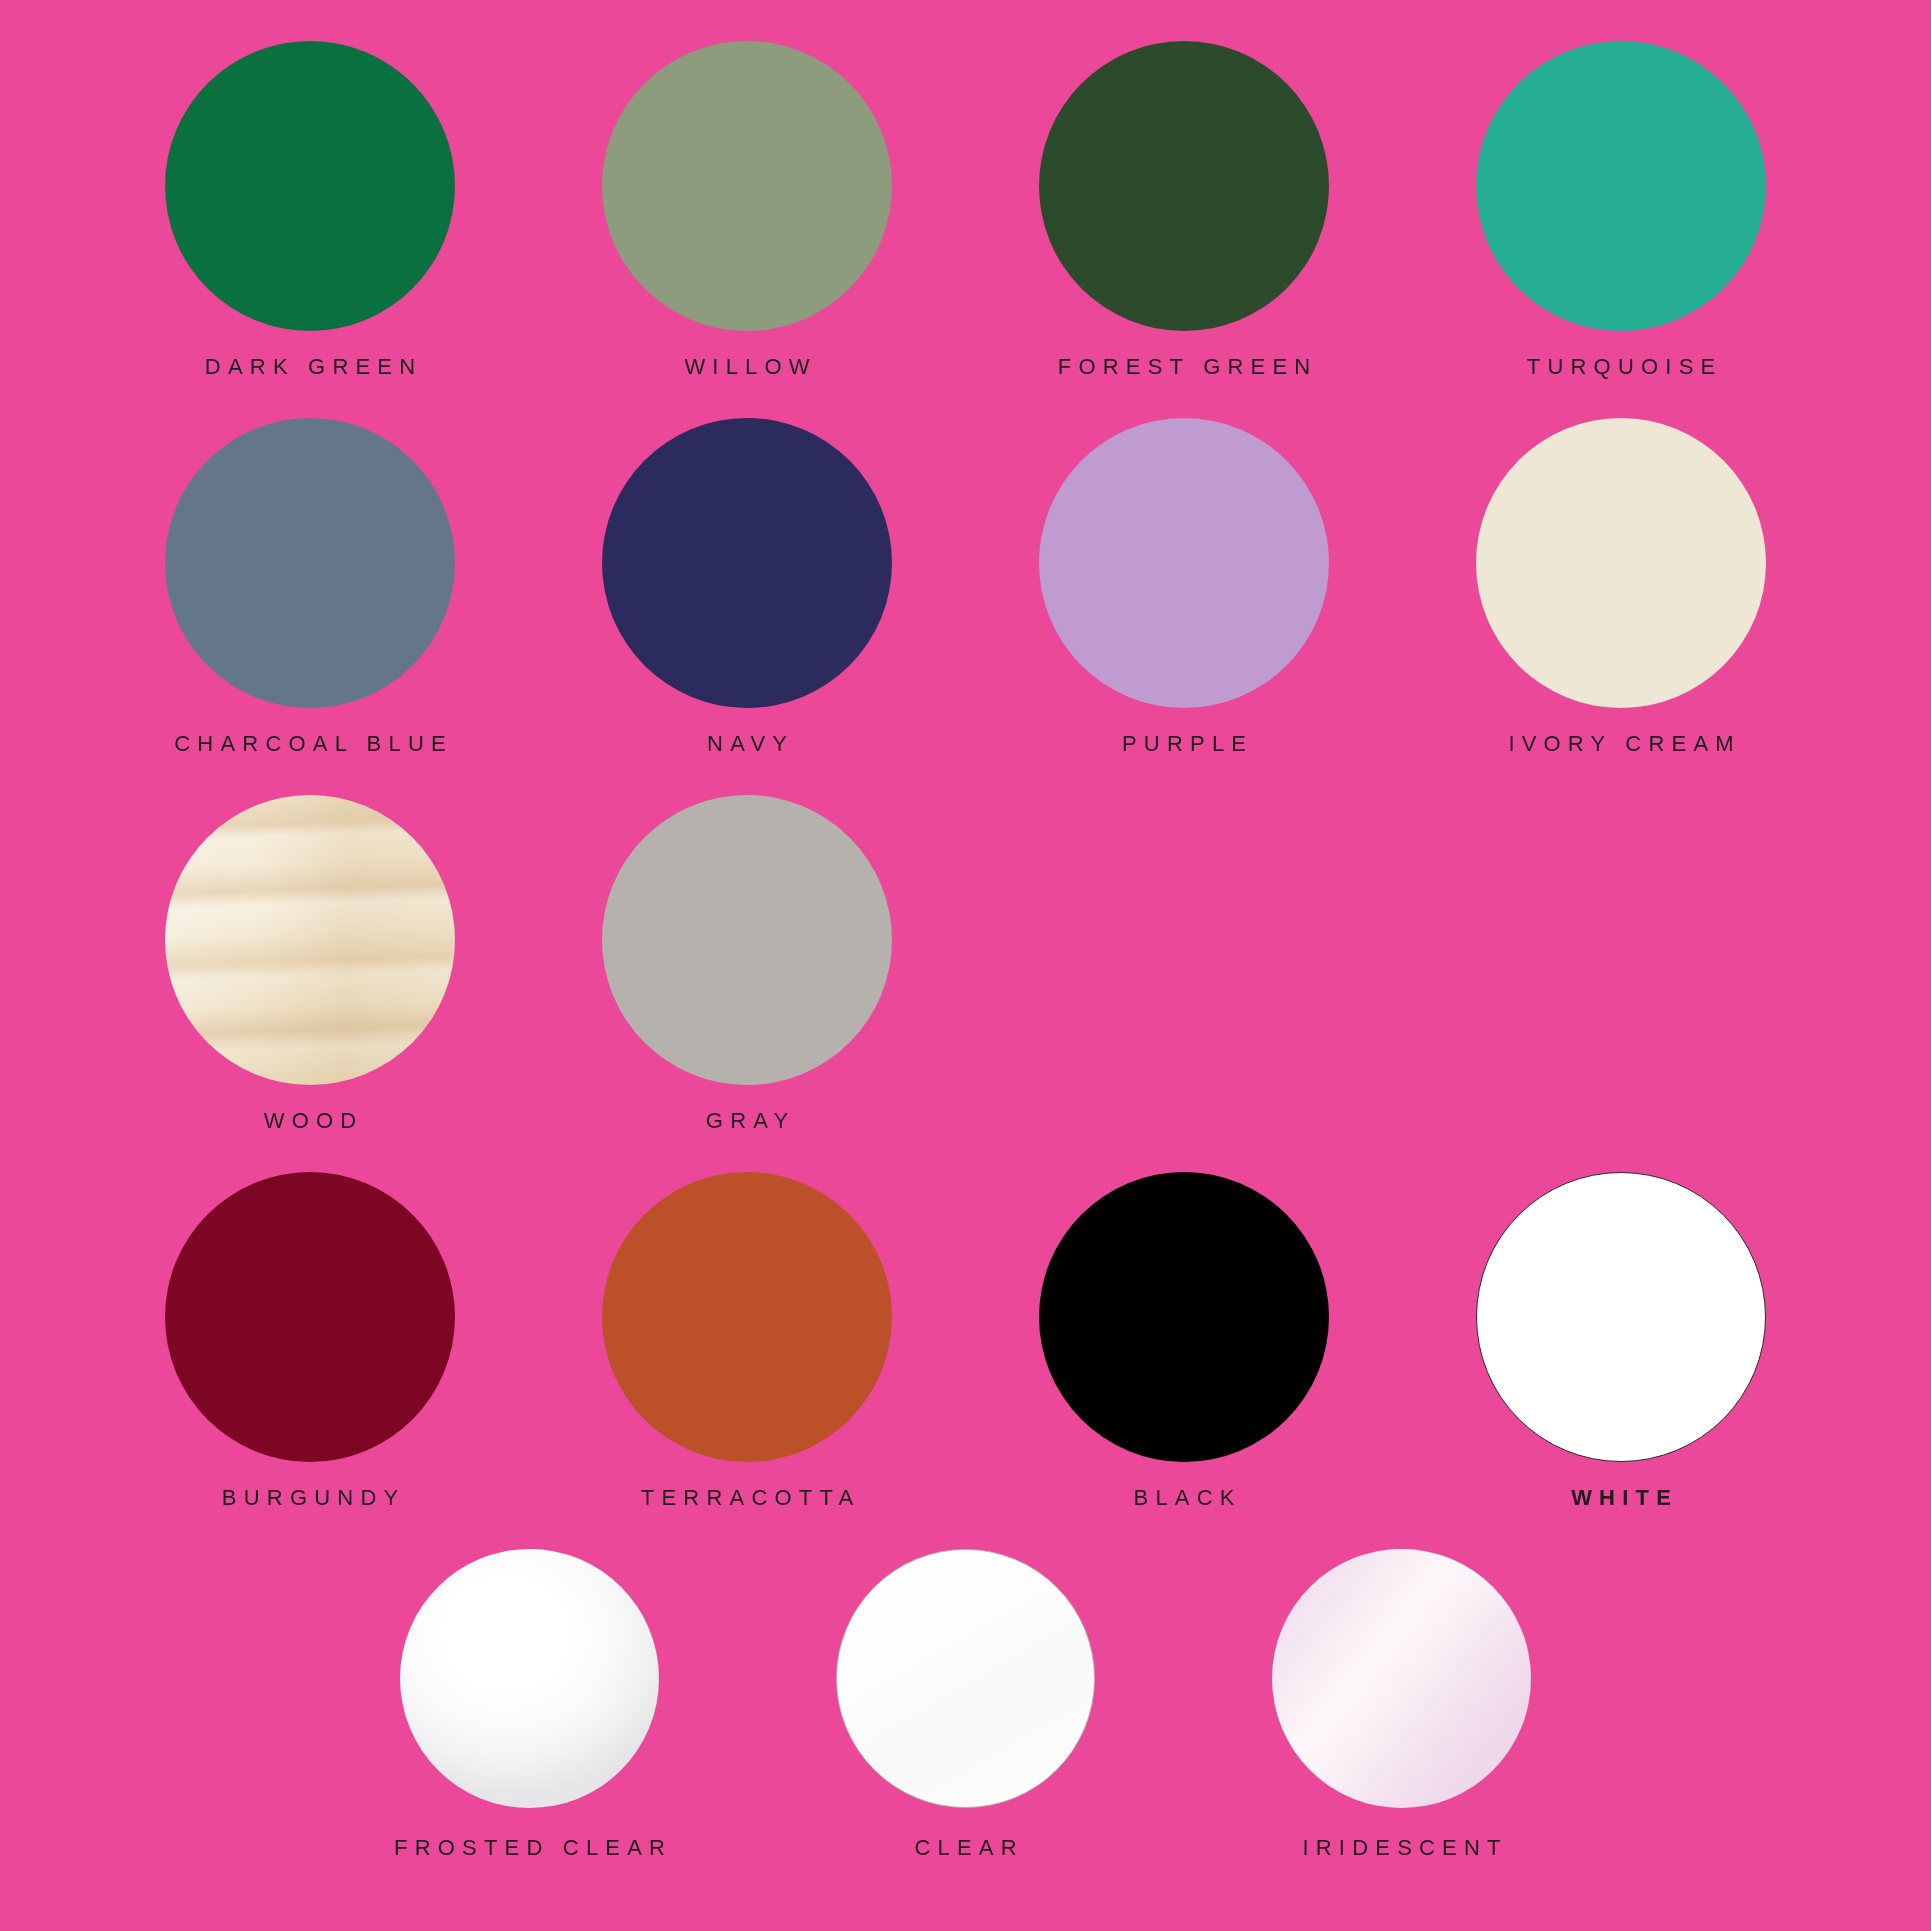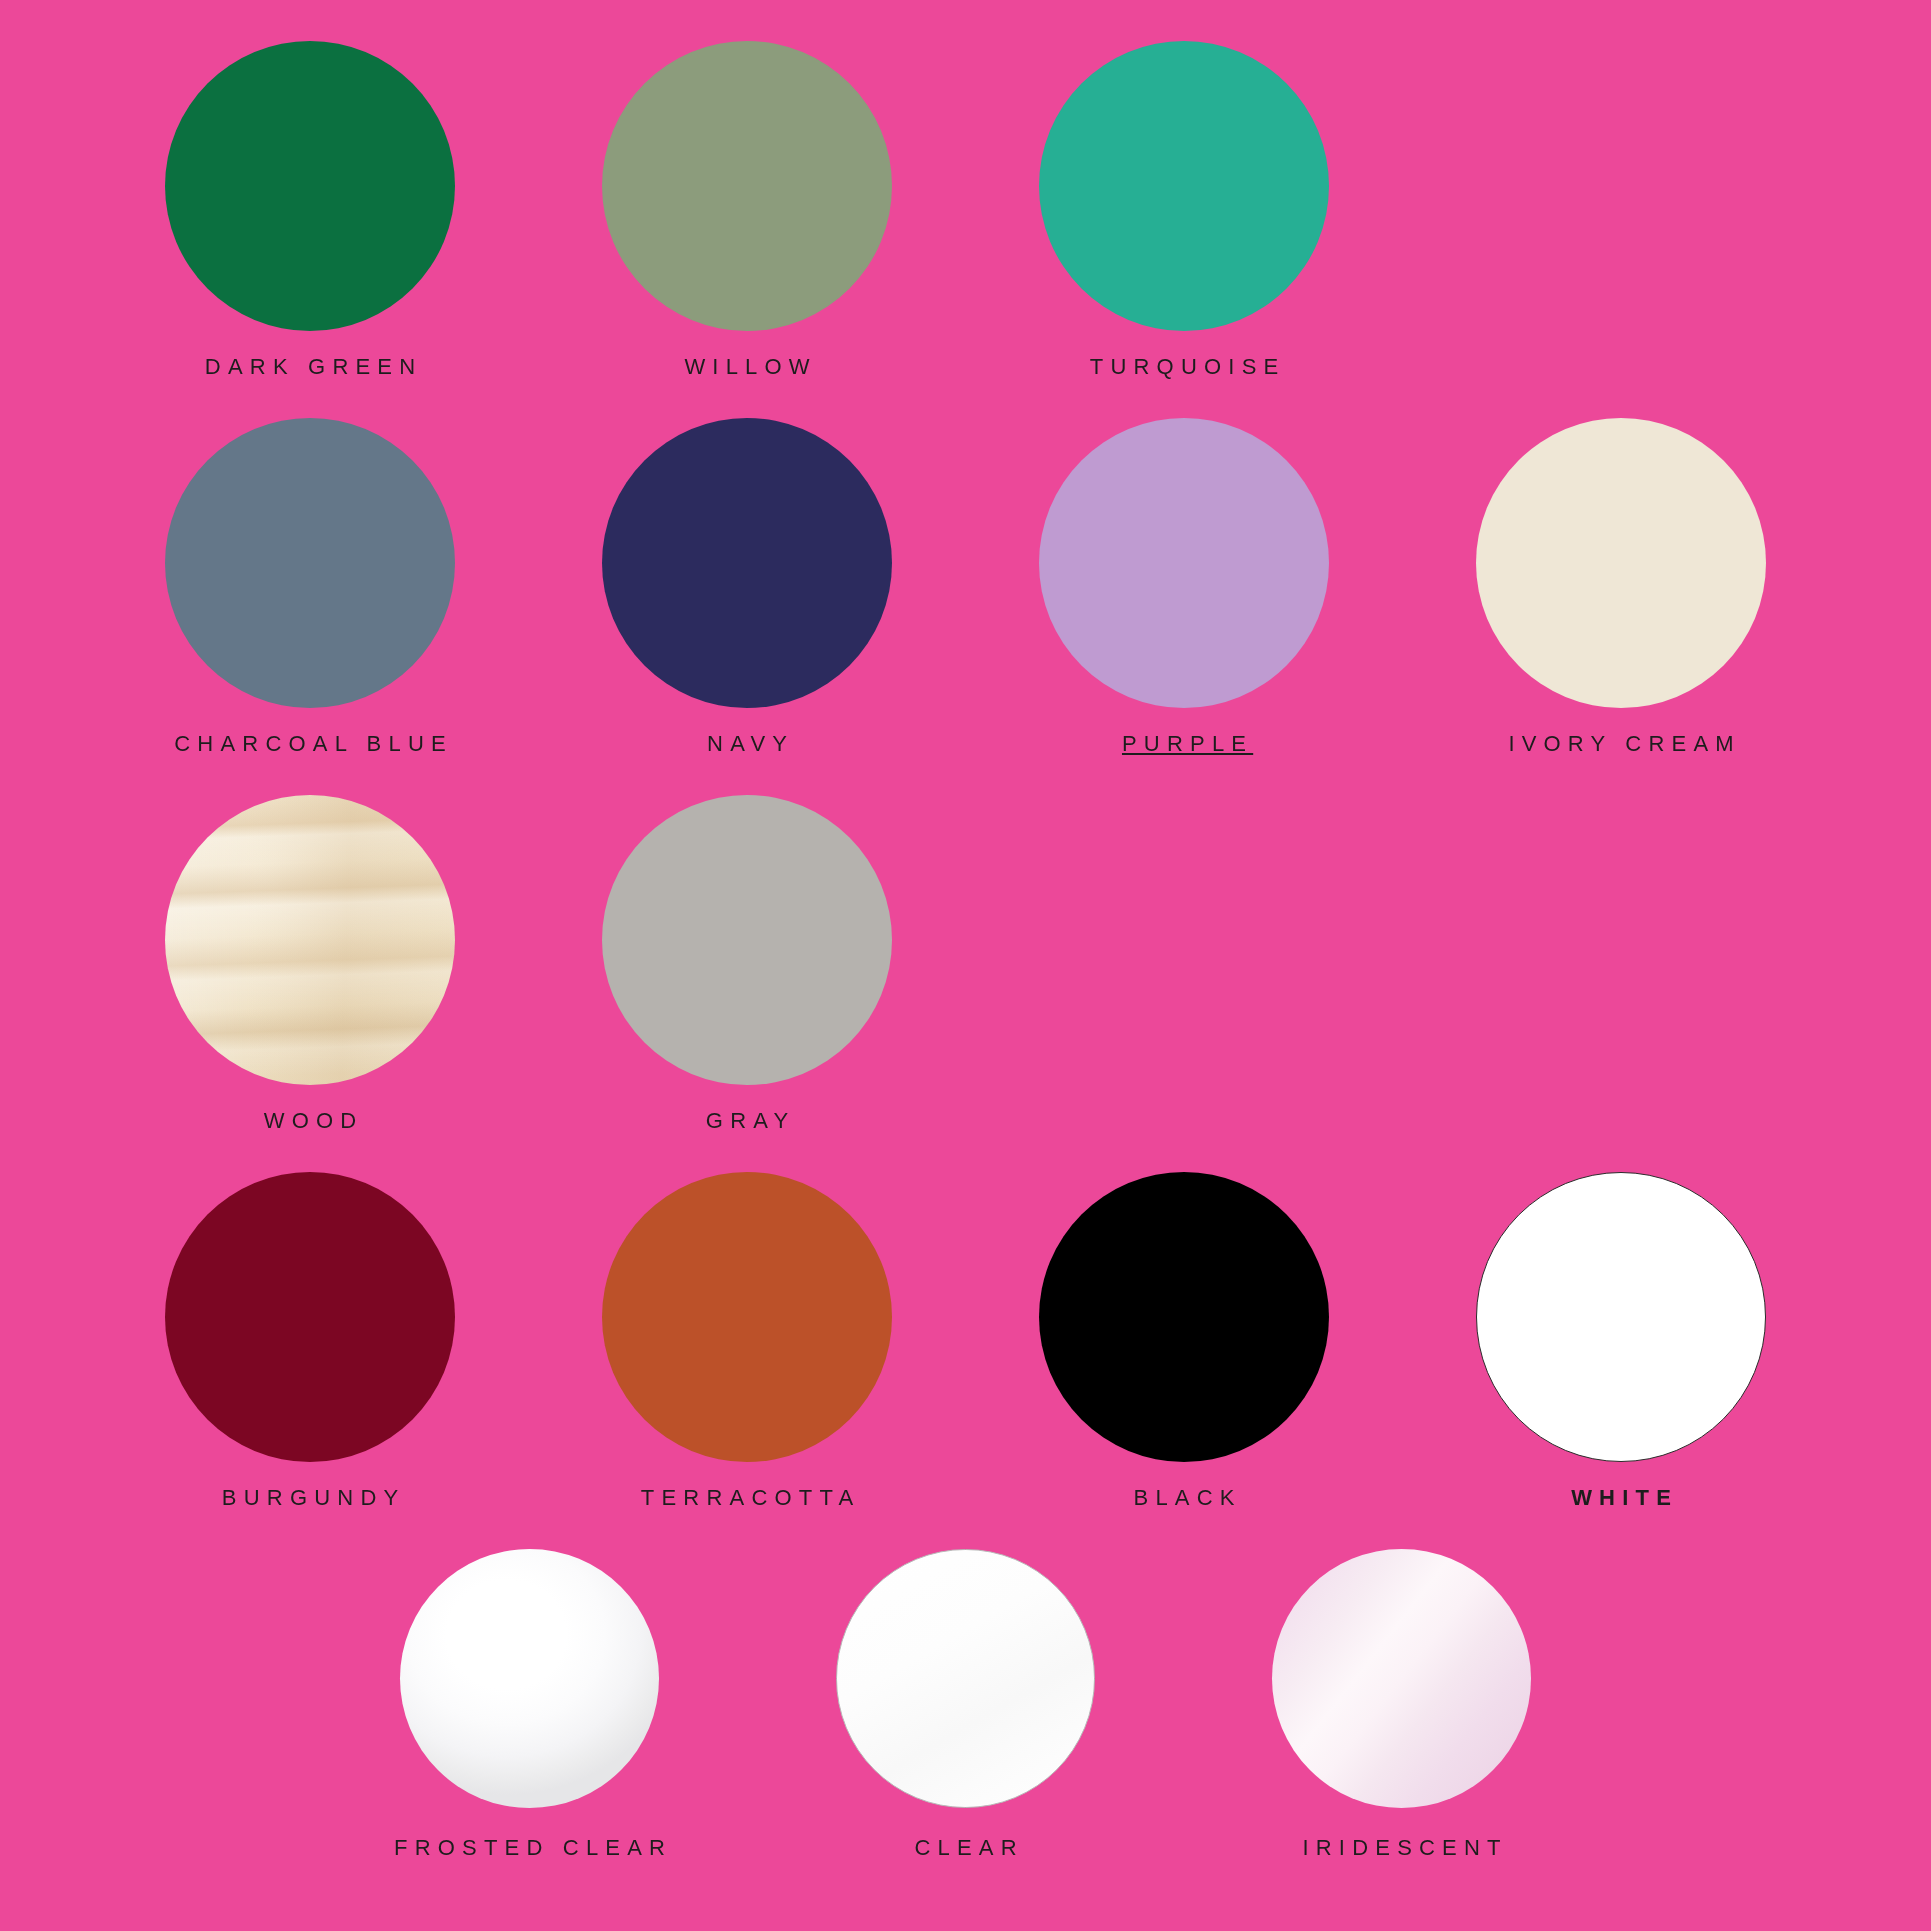--- a/index.html
+++ b/index.html
@@ -163,37 +163,41 @@
   <div class="swatch-grid">
     <div class="swatch-cell">
       <div class="swatch-disc finish-solid" style="background-color: rgb(11, 112, 64);"></div>
       <div class="swatch-label" style="color: rgb(29, 29, 29);">DARK GREEN</div>
     </div>
     <div class="swatch-cell">
       <div class="swatch-disc finish-solid" style="background-color: rgb(140, 156, 124);"></div>
       <div class="swatch-label" style="color: rgb(29, 29, 29);">WILLOW</div>
     </div>
     <div class="swatch-cell">
+      <div class="swatch-disc finish-solid" style="background-color: rgb(44, 74, 44);"></div>
+      <div class="swatch-label" style="color: rgb(29, 29, 29);">FOREST GREEN</div>
+    </div>
+    <div class="swatch-cell">
       <div class="swatch-disc finish-solid" style="background-color: rgb(38, 175, 148);"></div>
       <div class="swatch-label" style="color: rgb(29, 29, 29);">TURQUOISE</div>
     </div>
   </div>
 
   <div class="swatch-grid">
     <div class="swatch-cell">
       <div class="swatch-disc finish-solid" style="background-color: rgb(100, 119, 137);"></div>
       <div class="swatch-label" style="color: rgb(29, 29, 29);">CHARCOAL BLUE</div>
     </div>
     <div class="swatch-cell">
       <div class="swatch-disc finish-solid" style="background-color: rgb(44, 43, 94);"></div>
       <div class="swatch-label" style="color: rgb(29, 29, 29);">NAVY</div>
     </div>
     <div class="swatch-cell">
       <div class="swatch-disc finish-solid" style="background-color: rgb(191, 155, 209);"></div>
-      <div class="swatch-label" style="color: rgb(29, 29, 29); text-decoration: underline;">PURPLE</div>
+      <div class="swatch-label" style="color: rgb(29, 29, 29);">PURPLE</div>
     </div>
     <div class="swatch-cell">
       <div class="swatch-disc finish-solid" style="background-color: rgb(239, 231, 214);"></div>
       <div class="swatch-label" style="color: rgb(29, 29, 29);">IVORY CREAM</div>
     </div>
   </div>
 
   <div class="swatch-grid">
     <div class="swatch-cell">
       <div class="swatch-disc finish-wood"></div>

